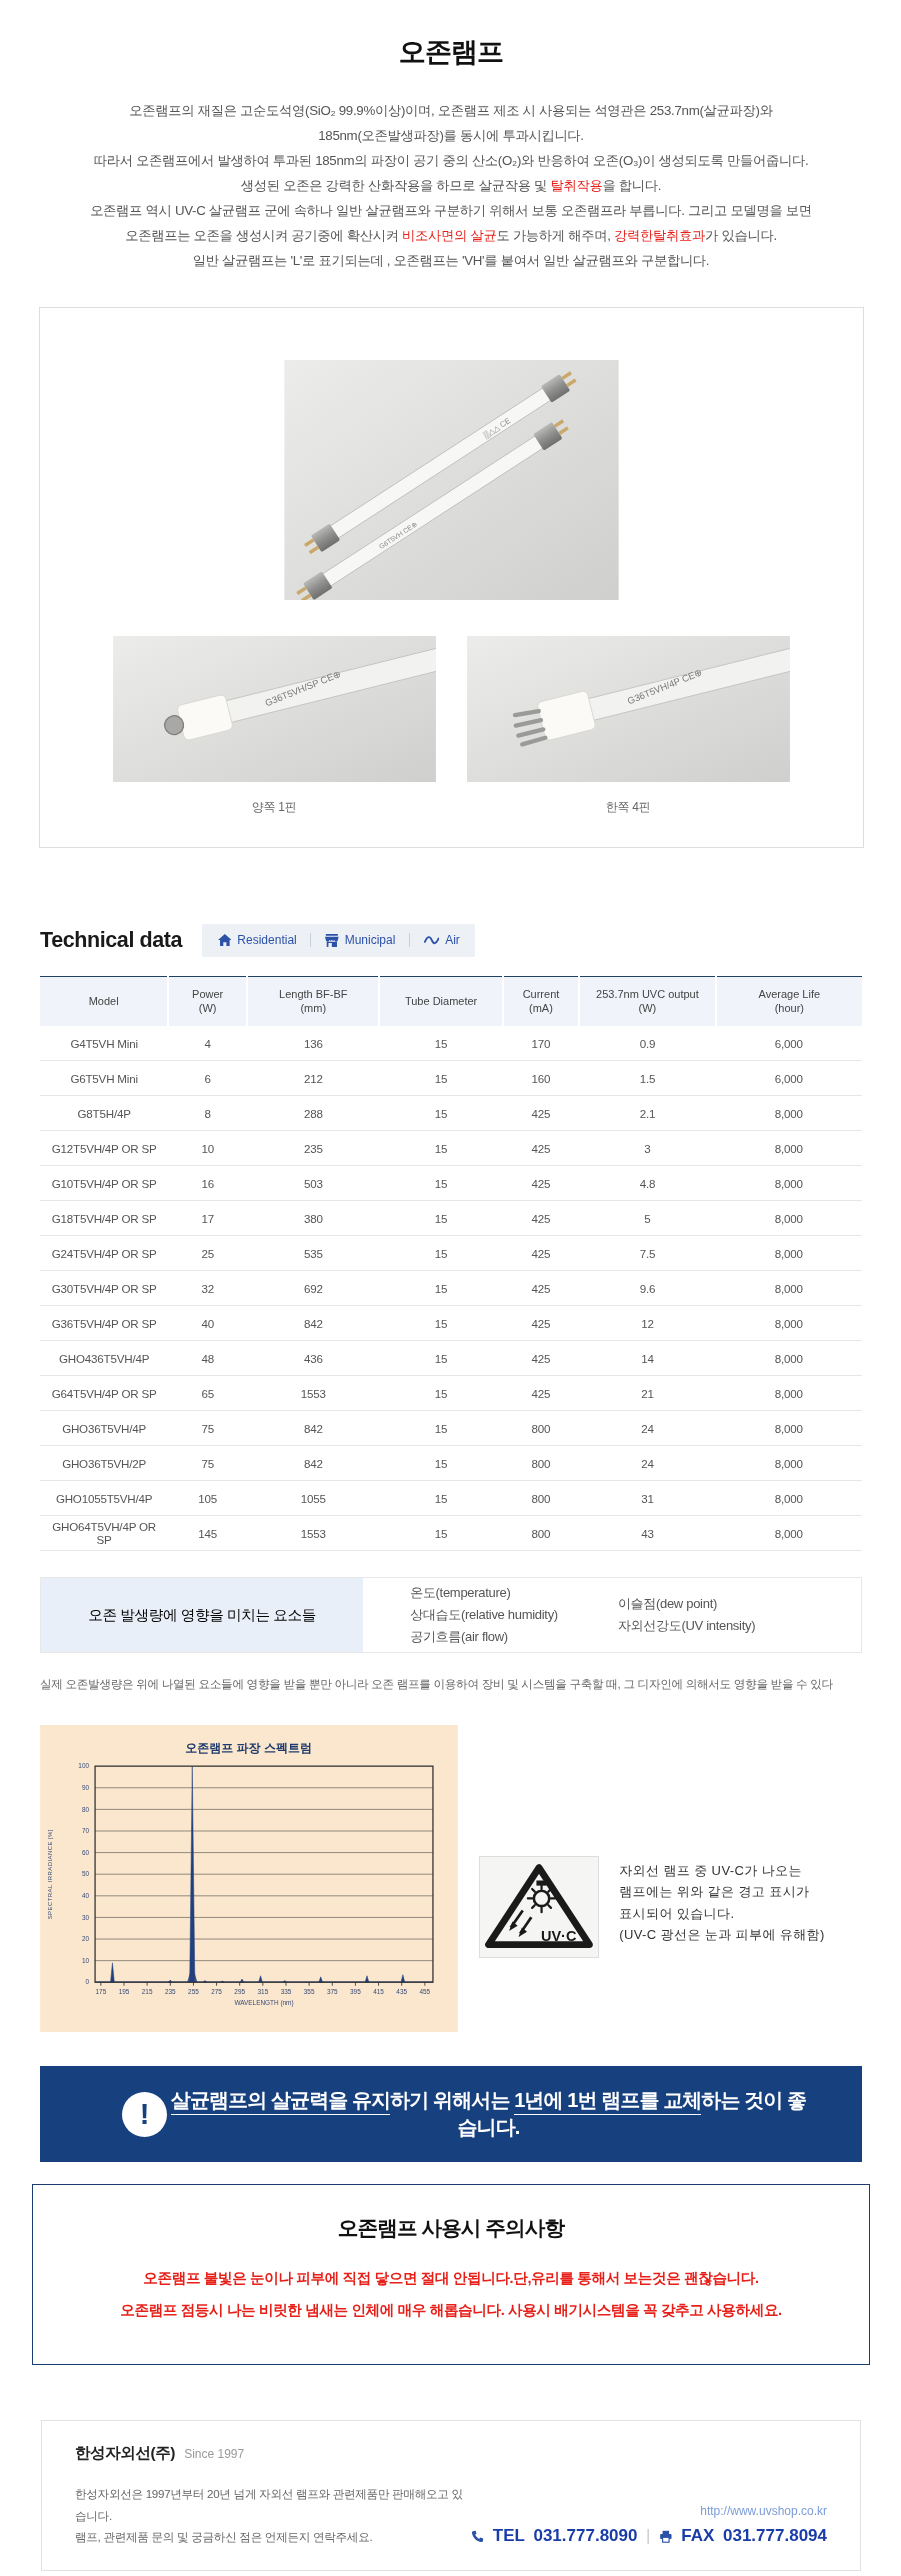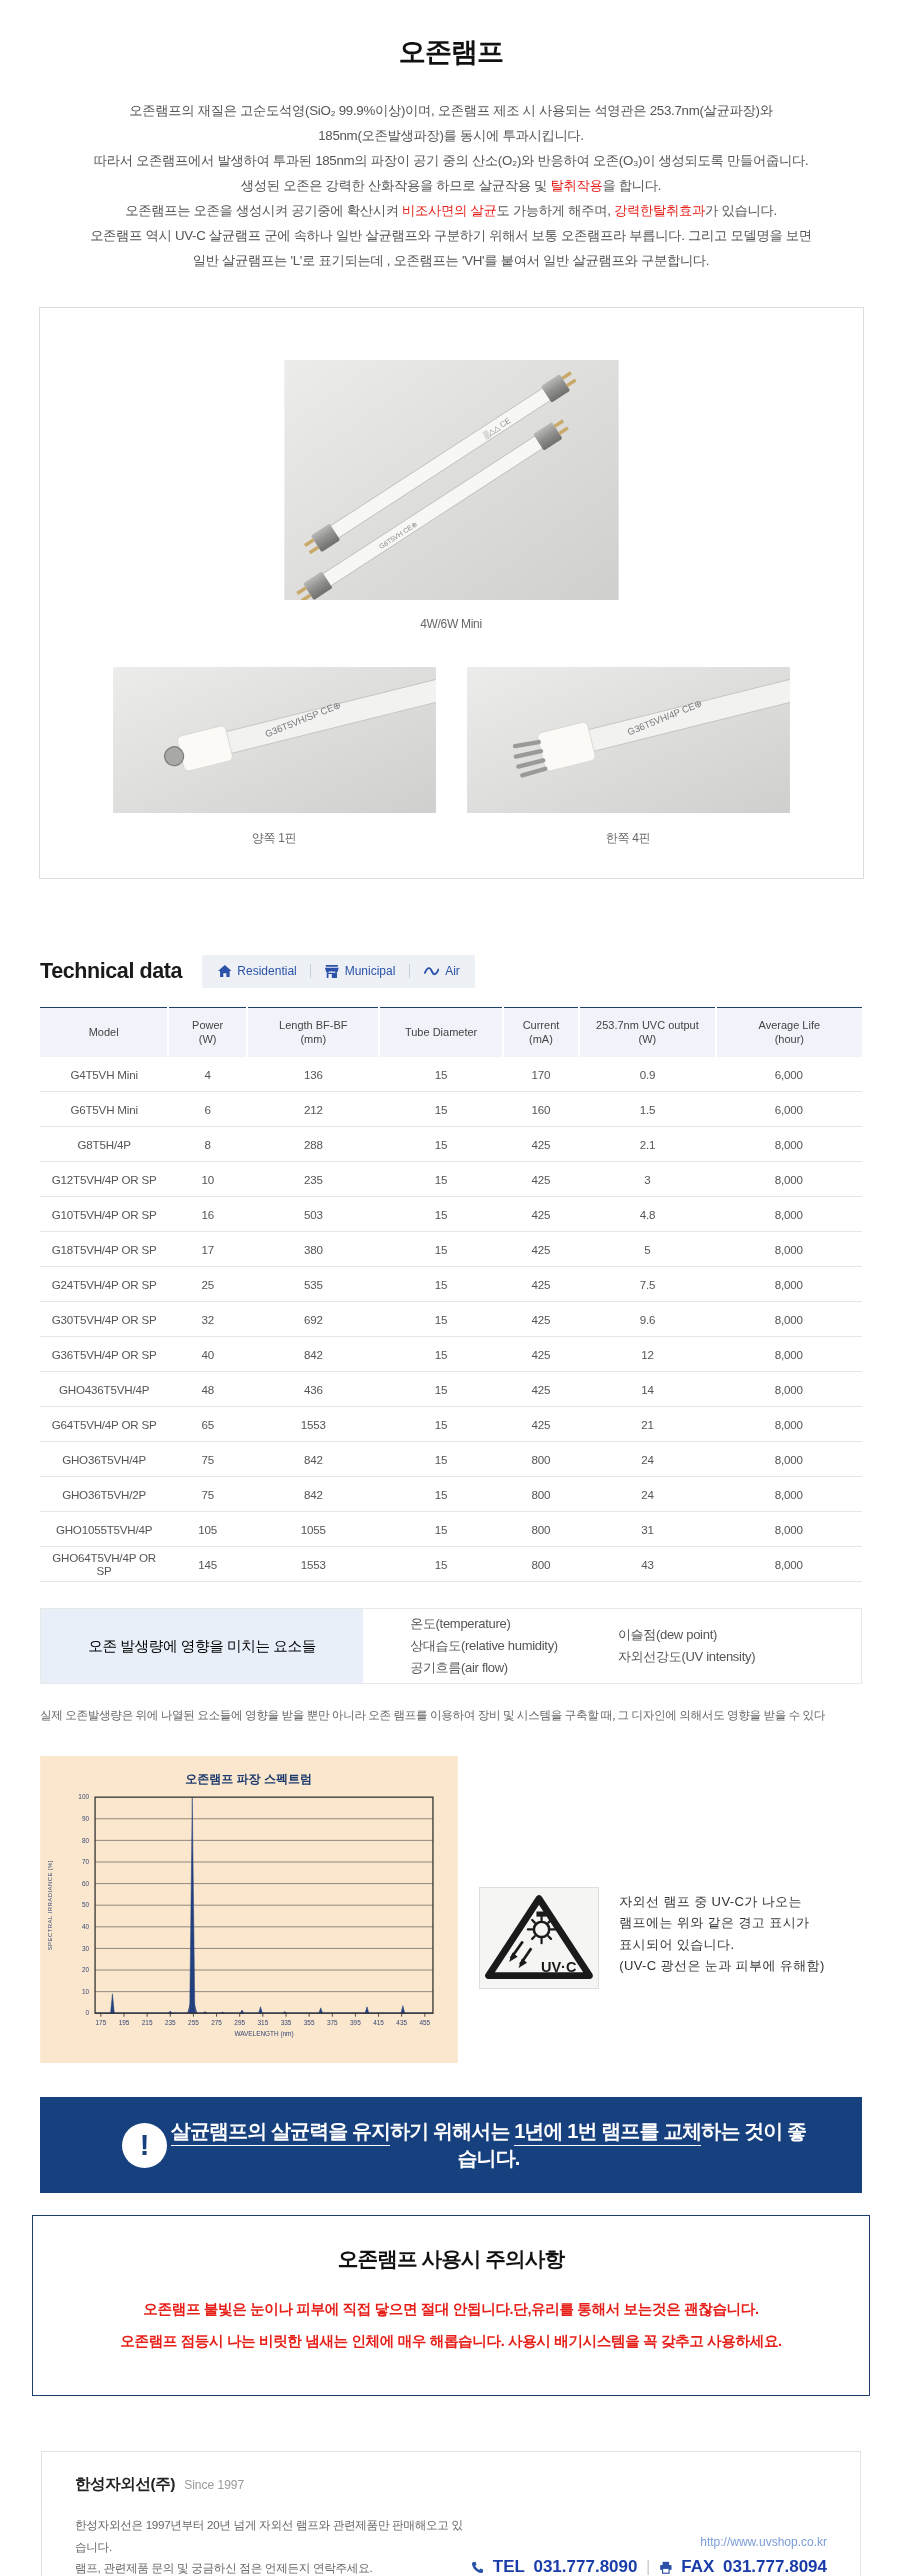--- a/index.html
+++ b/index.html
@@ -32,21 +32,21 @@
   table.tech thead th{background:#f0f3f9;font-weight:normal;font-size:11px;color:#444;padding:10.3px 3.4px;line-height:14.6px;border-left:2.6px solid #fff;}
   table.tech thead th:first-child{border-left:none;}
   table.tech tbody td{font-size:11.6px;color:#555;text-align:center;padding:0 3.4px;height:34px;border-bottom:0.9px solid #e6e6e6;letter-spacing:-0.2px;}
 
   
   .factors{width:820px;margin:26px auto 0;border:0.9px solid #e8e8e8;display:flex;align-items:stretch;background:#fff;}
   .factors-left{width:305px;background:#e9eff9;display:flex;align-items:center;justify-content:center;
     font-size:14.6px;color:#000000;letter-spacing:-0.4px;padding:27.5px 8.6px;}
   .factors-right{flex:1;display:flex;align-items:center;gap:60px;padding-left:47px;}
   .factors-col{font-size:13px;color:#555;line-height:22px;letter-spacing:-0.3px;}
-  .note{width:822px;margin:24px auto 0;font-size:11.6px;color:#666;letter-spacing:-0.3px;font-family:Liberation Serif, serif;}
+  .note{width:822px;margin:24px auto 0;font-size:11.6px;color:#666;letter-spacing:-0.3px;}
 
   
   .chart-row{width:822px;margin:33px auto 0;display:flex;align-items:flex-start;}
   .chart-box{width:418px;height:307px;}
   .uvc-block{margin-left:20.6px;padding-top:131px;display:flex;align-items:flex-start;gap:20.6px;}
   .uvc-icon-box{width:118px;height:100px;background:#f5f5f3;border:0.9px solid #ddd;flex:0 0 auto;}
   .uvc-text{font-size:13px;color:#333;line-height:21.5px;letter-spacing:0.4px;padding-top:3.4px;}
 
   
   .banner{width:822px;height:96px;margin:34px auto 0;background:#17417e;display:flex;align-items:center;}
@@ -77,22 +77,22 @@
 
 <div class="page">
 
   <div class="main-title">오존램프</div>
 
   <div class="intro" id="intro">
       <div><span>오존램프의 재질은 고순도석영(SiO₂ 99.9%이상)이며, 오존램프 제조 시 사용되는 석영관은 253.7nm(살균파장)와</span></div>
       <div><span>185nm(오존발생파장)를 동시에 투과시킵니다.</span></div>
       <div><span>따라서 오존램프에서 발생하여 투과된 185nm의 파장이 공기 중의 산소(O₂)와 반응하여 오존(O₃)이 생성되도록 만들어줍니다.</span></div>
       <div><span>생성된 오존은 강력한 산화작용을 하므로 살균작용 및 </span><span class="red">탈취작용</span><span>을 합니다.</span></div>
+      <div><span>오존램프 역시 UV-C 살균램프 군에 속하나 일반 살균램프와 구분하기 위해서 보통 오존램프라 부릅니다. 그리고 모델명을 보면</span></div>
       <div><span>오존램프는 오존을 생성시켜 공기중에 확산시켜 </span><span class="red">비조사면의 살균</span><span>도 가능하게 해주며, </span><span class="red">강력한탈취효과</span><span>가 있습니다.</span></div>
-      <div><span>오존램프 역시 UV-C 살균램프 군에 속하나 일반 살균램프와 구분하기 위해서 보통 오존램프라 부릅니다. 그리고 모델명을 보면</span></div>
       <div><span>일반 살균램프는 'L'로 표기되는데 , 오존램프는 'VH'를 붙여서 일반 살균램프와 구분합니다.</span></div>
     </div>
 
   <div class="photo-box">
     <svg class="photo-main" viewBox="0 0 390 280">
       <defs>
         <linearGradient id="pbg1" x1="0" y1="0" x2="1" y2="1">
           <stop offset="0" stop-color="#ececea"></stop>
             <stop offset="1" stop-color="#cfcfcd"></stop>
         </linearGradient>
@@ -117,21 +117,20 @@
         <rect x="30" y="108" width="330" height="17" rx="8" fill="#f7f7f5" stroke="#bdbdbb" stroke-width="1"></rect>
         <rect x="22" y="105" width="26" height="23" rx="2" fill="url(#metal)"></rect>
         <rect x="342" y="105" width="26" height="23" rx="2" fill="url(#metal)"></rect>
         <rect x="10" y="109" width="12" height="4" fill="#c9a86a"></rect>
           <rect x="10" y="119" width="12" height="4" fill="#c9a86a"></rect>
         <rect x="368" y="109" width="12" height="4" fill="#c9a86a"></rect>
           <rect x="368" y="119" width="12" height="4" fill="#c9a86a"></rect>
         <text x="120" y="121" font-size="8" fill="#8a8a88" font-family="'Liberation Sans',sans-serif">G6T5VH CE⊕</text>
       </g>
     </svg>
-    <div class="photo-caption">4W/6W Mini</div>
 
     <div class="photo-row">
       <div class="photo-cell">
         <svg class="photo-sub" viewBox="0 0 376 170">
           <rect width="376" height="170" fill="url(#pbg1)"></rect>
           <g transform="rotate(-14 188 85)">
             <rect x="120" y="62" width="300" height="26" rx="13" fill="#f2f2f0" stroke="#c2c2c0" stroke-width="1"></rect>
             <rect x="78" y="54" width="58" height="42" rx="6" fill="#fbfaf6" stroke="#d8d6d0" stroke-width="1"></rect>
             <circle cx="70" cy="75" r="11" fill="#a8a8a6" stroke="#7e7e7c" stroke-width="1.5"></circle>
             <text x="180" y="80" font-size="11" fill="#77777a" transform="rotate(-8 180 80)" font-family="'Liberation Sans',sans-serif">G36T5VH/SP CE⊕</text>

